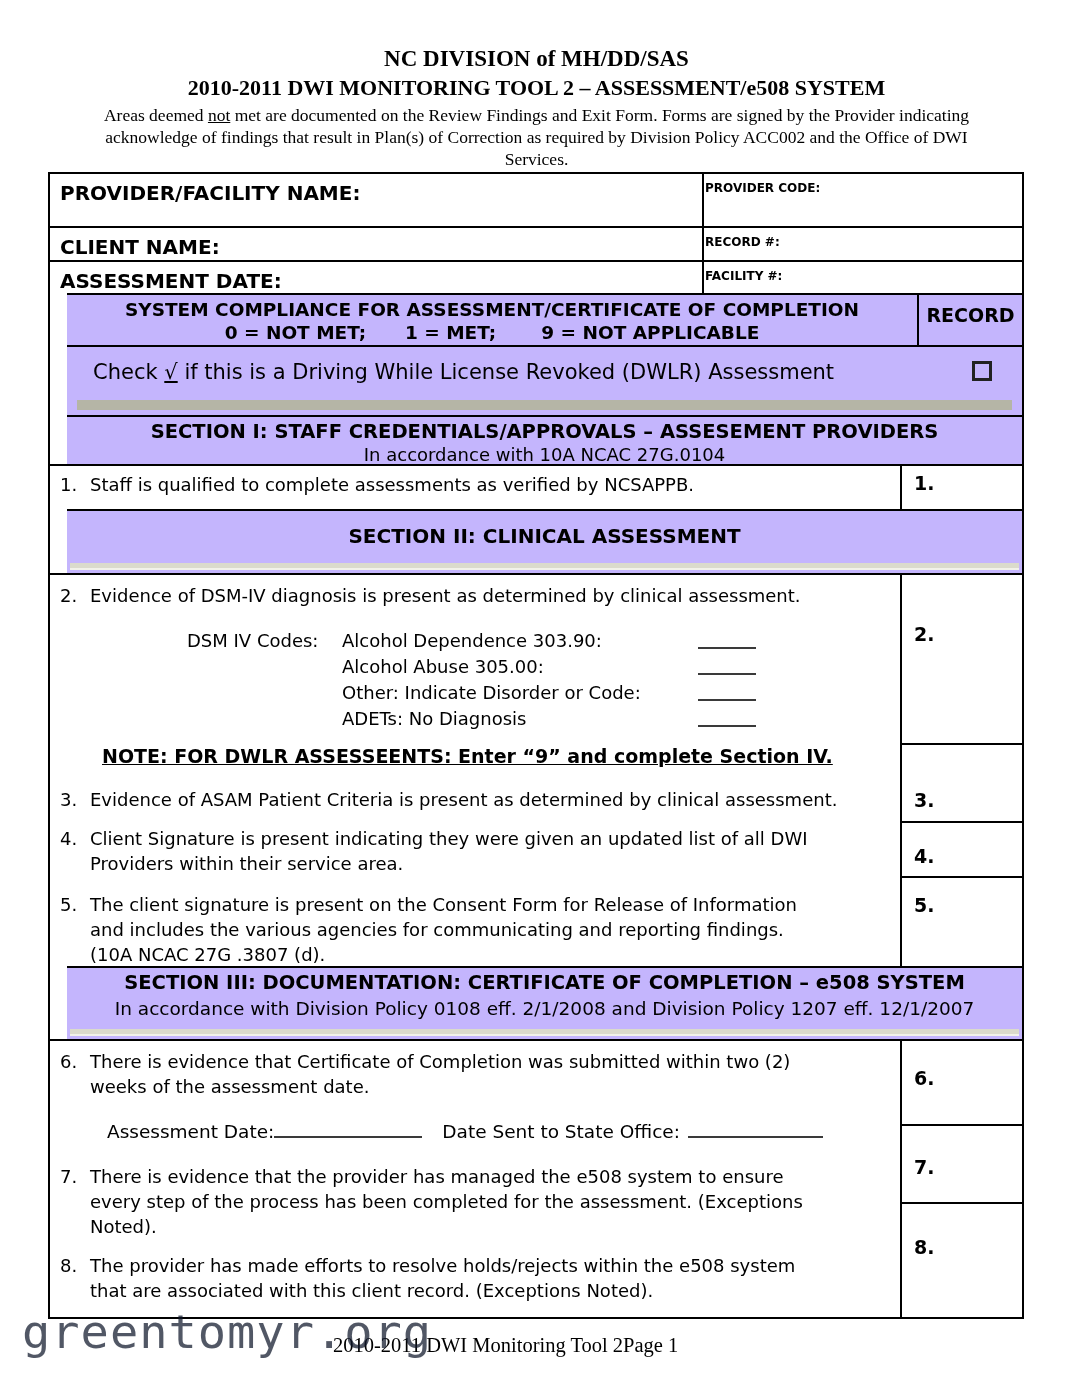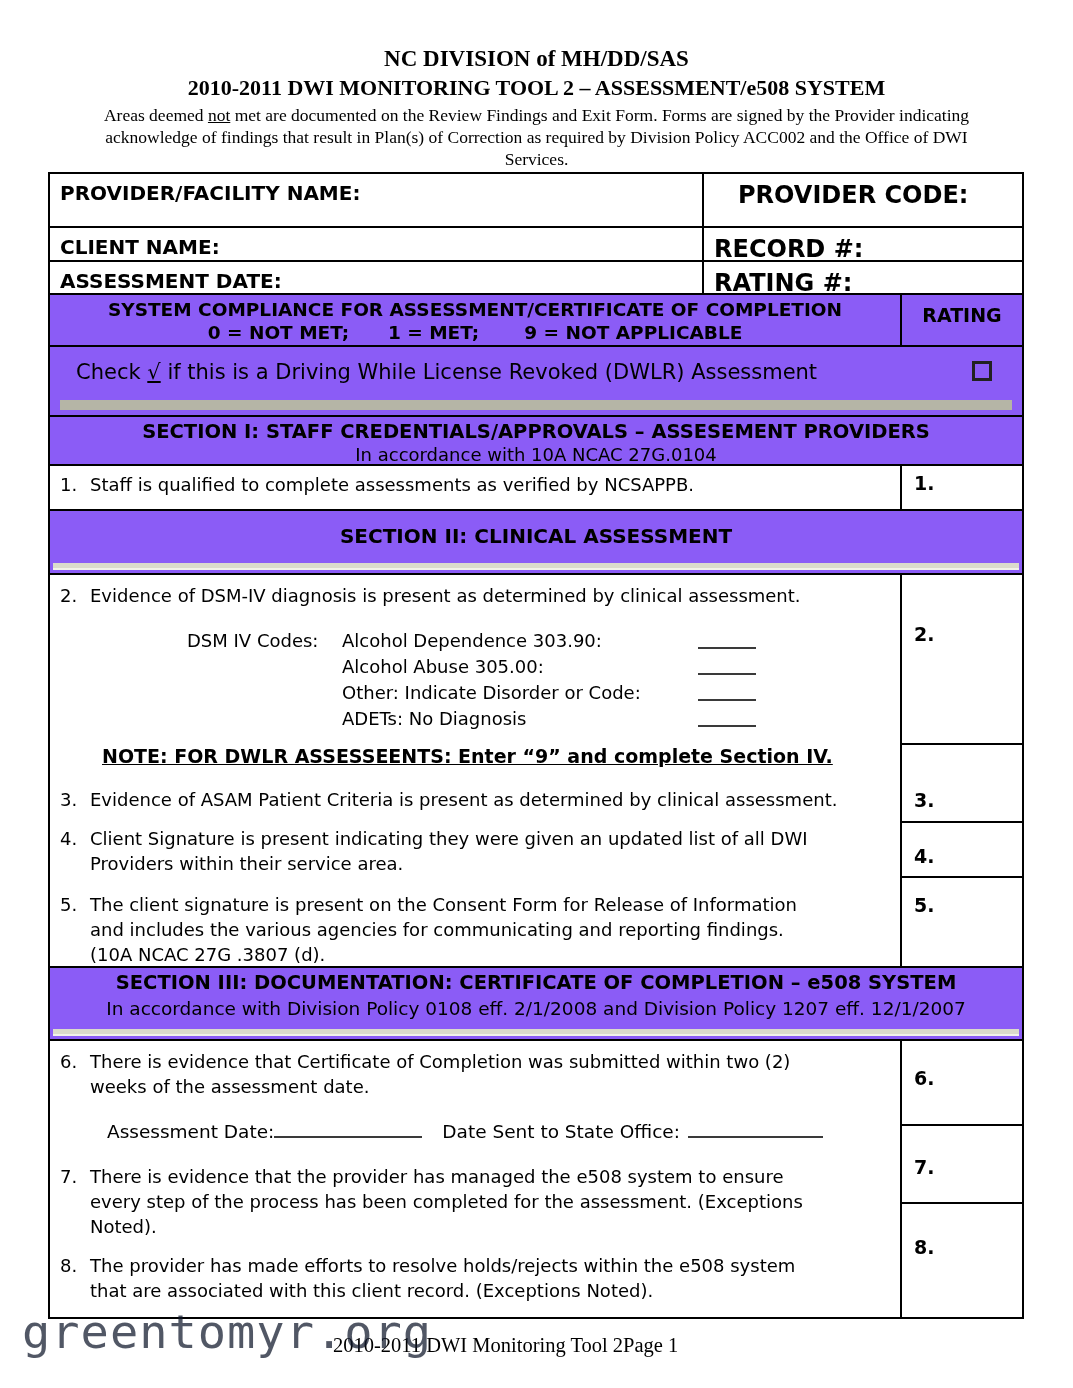--- a/index.html
+++ b/index.html
@@ -15,27 +15,27 @@
   .hdr { position:absolute; top:46px; left:0; width:100%; text-align:center;
          font-family:"Liberation Serif", serif; }
   .t1 { font-size:23px; font-weight:bold; }
   .t2 { font-size:22px; font-weight:bold; margin-top:3px; }
   .intro { width:902px; margin:3px auto 0; font-size:17.5px; line-height:22px; }
 
   
   .formtable { position:absolute; left:48px; top:172px; width:976px;
                border:2px solid #000; background:#fff; }
   .row { display:flex; border-top:2px solid #000; position:relative; }
-  .row.first { border-top:none;gap:24px; }
+  .row.first { border-top:none; }
   .cl { border-right:2px solid #000; }
-  .gray { background:#8b5cf6; }
+  .gray { background:#c4b5fd;margin-left:17px; }
 
   
   .info-l { width:654px; padding:7px 0 0 10px; font-weight:bold; font-size:20px; }
-  .info-r { flex:1; padding:7px 0 0 10px; font-weight:bold; font-size:24px; }
+  .info-r { flex:1; padding:7px 0 0 1px; font-weight:bold; font-size:12px; }
   .h52{height:52px}.h34{height:34px}.h33{height:33px}
 
   
   .comp { height:52px; }
   .comp-l { width:852px; text-align:center; padding-top:3px;
             font-weight:bold; font-size:18.5px; line-height:23px; }
   .comp-l .pre { white-space:pre; }
   .comp-r { flex:1; display:flex; align-items:flex-start; justify-content:center;
             font-weight:bold; font-size:19px; padding-top:9px; }
 
@@ -114,29 +114,29 @@
   <div class="row first h52">
     <div class="info-l cl">PROVIDER/FACILITY NAME:</div>
     <div class="info-r">PROVIDER CODE:</div>
   </div>
   <div class="row h34">
     <div class="info-l cl">CLIENT NAME:</div>
     <div class="info-r">RECORD #:</div>
   </div>
   <div class="row h33">
     <div class="info-l cl">ASSESSMENT DATE:</div>
-    <div class="info-r">RATING #:</div>
+    <div class="info-r">FACILITY #:</div>
   </div>
 
   <div class="row comp gray">
     <div class="comp-l cl">
       <div>SYSTEM COMPLIANCE FOR ASSESSMENT/CERTIFICATE OF COMPLETION</div>
       <div class="pre">0 = NOT MET;      1 = MET;       9 = NOT APPLICABLE</div>
     </div>
-    <div class="comp-r">RATING</div>
+    <div class="comp-r">RECORD</div>
   </div>
 
   <div class="row check-row gray">
     <span>Check</span> <span class="u">√</span> <span>if this is a Driving While License Revoked (DWLR) Assessment</span>
     <span class="cbx"></span>
     <span class="olivebar"></span>
   </div>
 
   <div class="row band sec1 gray">
     <div style="width:100%">

